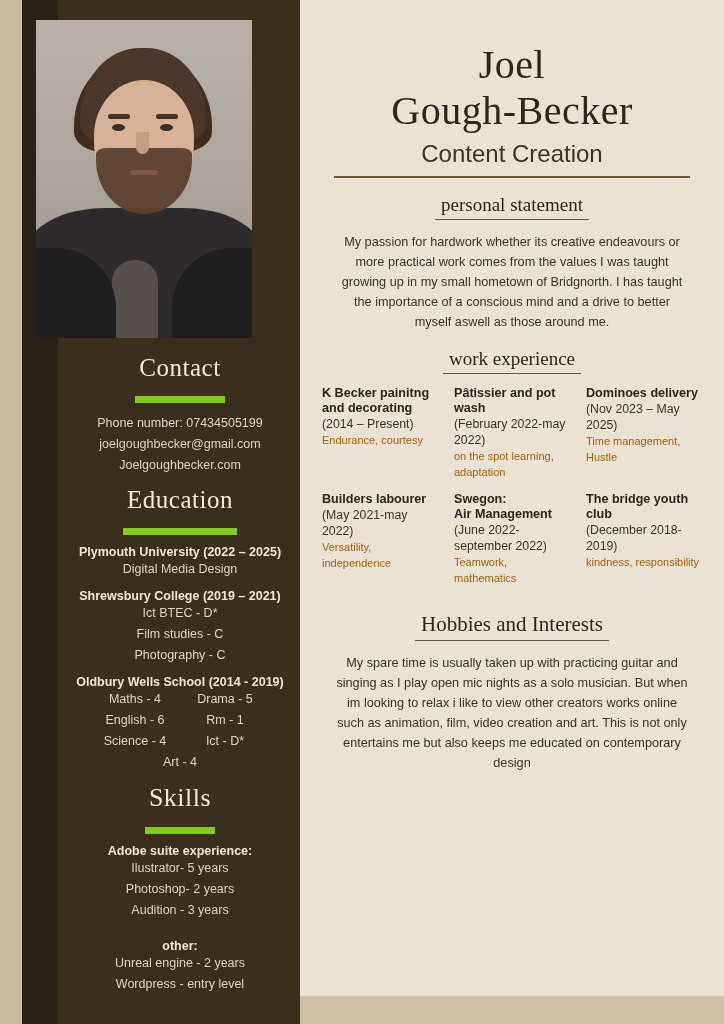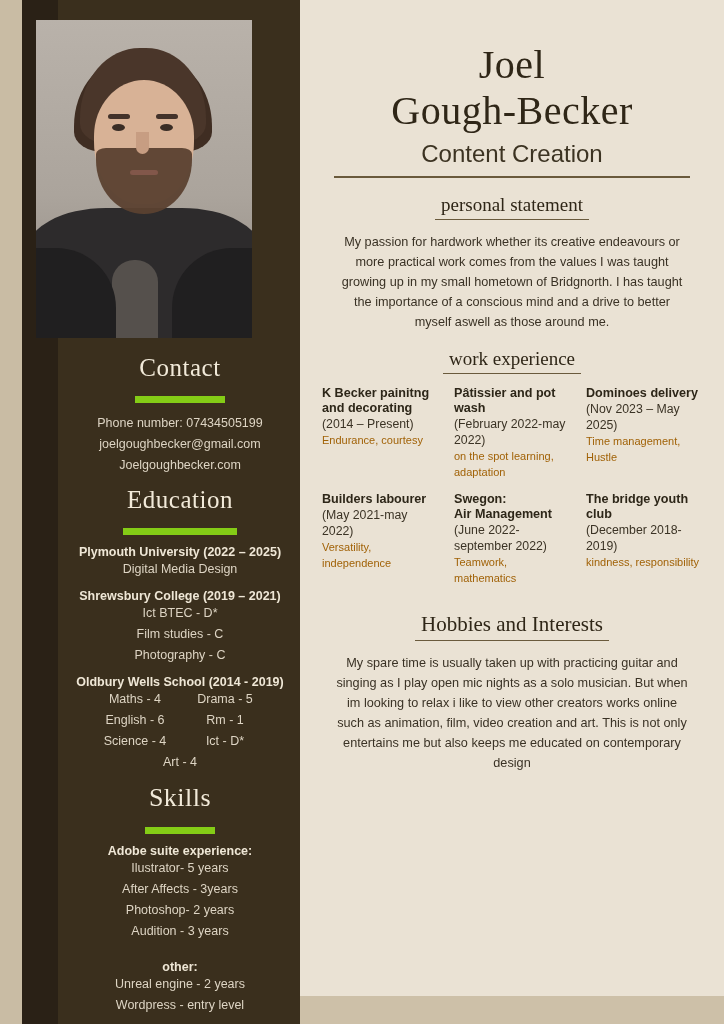--- a/index.html
+++ b/index.html
@@ -231,21 +231,20 @@
           <div class="line">Science - 4</div>
           <div class="line">Ict - D*</div>
         </div>
         <div class="line">Art - 4</div>
       </div>
 
       
       <div class="lsec-title skills">Skills</div>
       <div class="bold">Adobe suite experience:</div>
       <div class="line">Ilustrator- 5 years</div>
-      <div class="line">After Affects - 3years</div>
       <div class="line">Photoshop- 2 years</div>
       <div class="line">Audition - 3 years</div>
       <div class="bold" style="margin-top:18px">other:</div>
       <div class="line">Unreal engine - 2 years</div>
       <div class="line">Wordpress - entry level</div>
     </div>
   </div>
 
   <div class="right-col">
     <div class="name">

